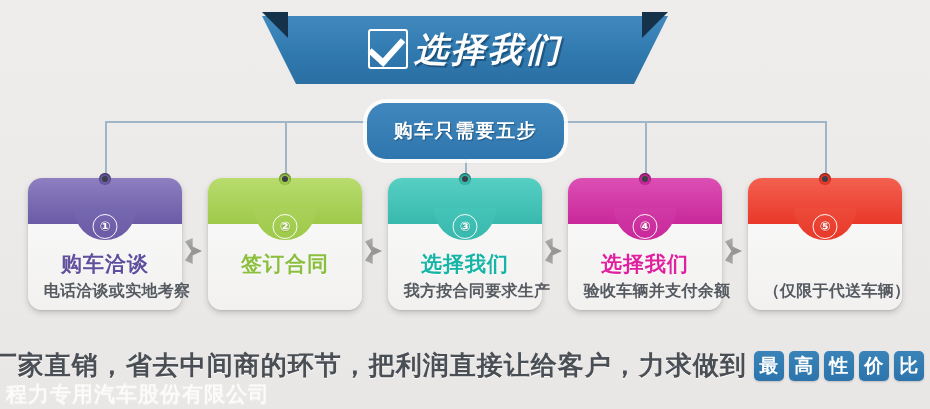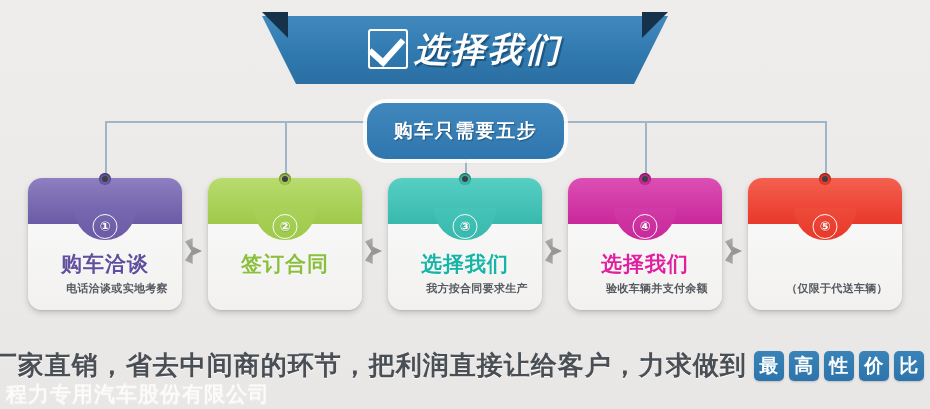--- a/index.html
+++ b/index.html
@@ -108,21 +108,21 @@
     content:"";position:absolute;left:3px;top:3px;width:6px;height:6px;
     border-radius:50%;background:#3a3f45;
   }
   .card-title{
     position:absolute;left:0;top:72px;width:154px;text-align:center;
     font-size:21px;font-weight:700;letter-spacing:1px;white-space:nowrap;
     text-shadow:0 1px 1px rgba(255,255,255,.9);
   }
   .card-sub{
     position:absolute;left:0;top:103px;width:178px;text-align:center;
-    font-size:11px;font-weight:700;color:#555a60;letter-spacing:.3px;
+    font-size:16px;font-weight:700;color:#555a60;letter-spacing:.3px;
     white-space:nowrap;
   }
 
   
   .arrow{
     position:absolute;top:238px;width:17px;height:26px;
     background:linear-gradient(180deg,#a9a9a9 0%,#8d8d8d 50%,#a3a3a3 100%);
     clip-path:polygon(0 13%,45% 0,45% 33%,100% 50%,45% 67%,45% 100%,0 87%,38% 50%);
     opacity:.92;
   }

